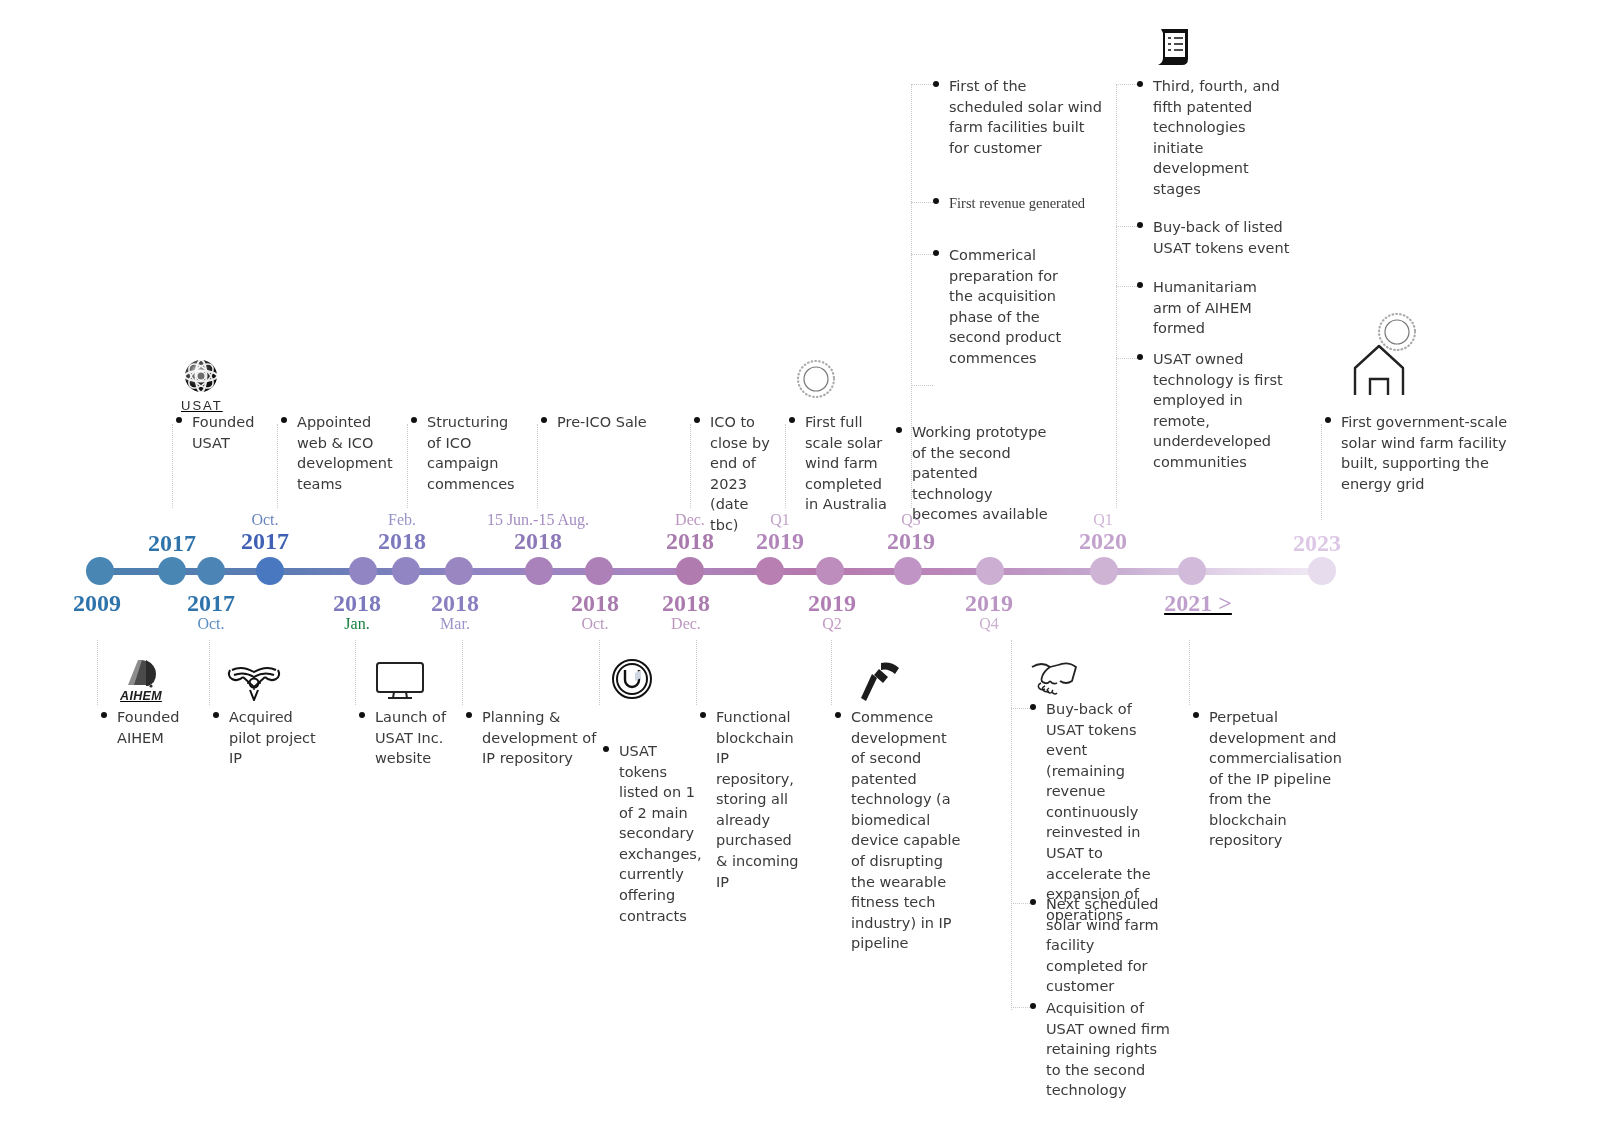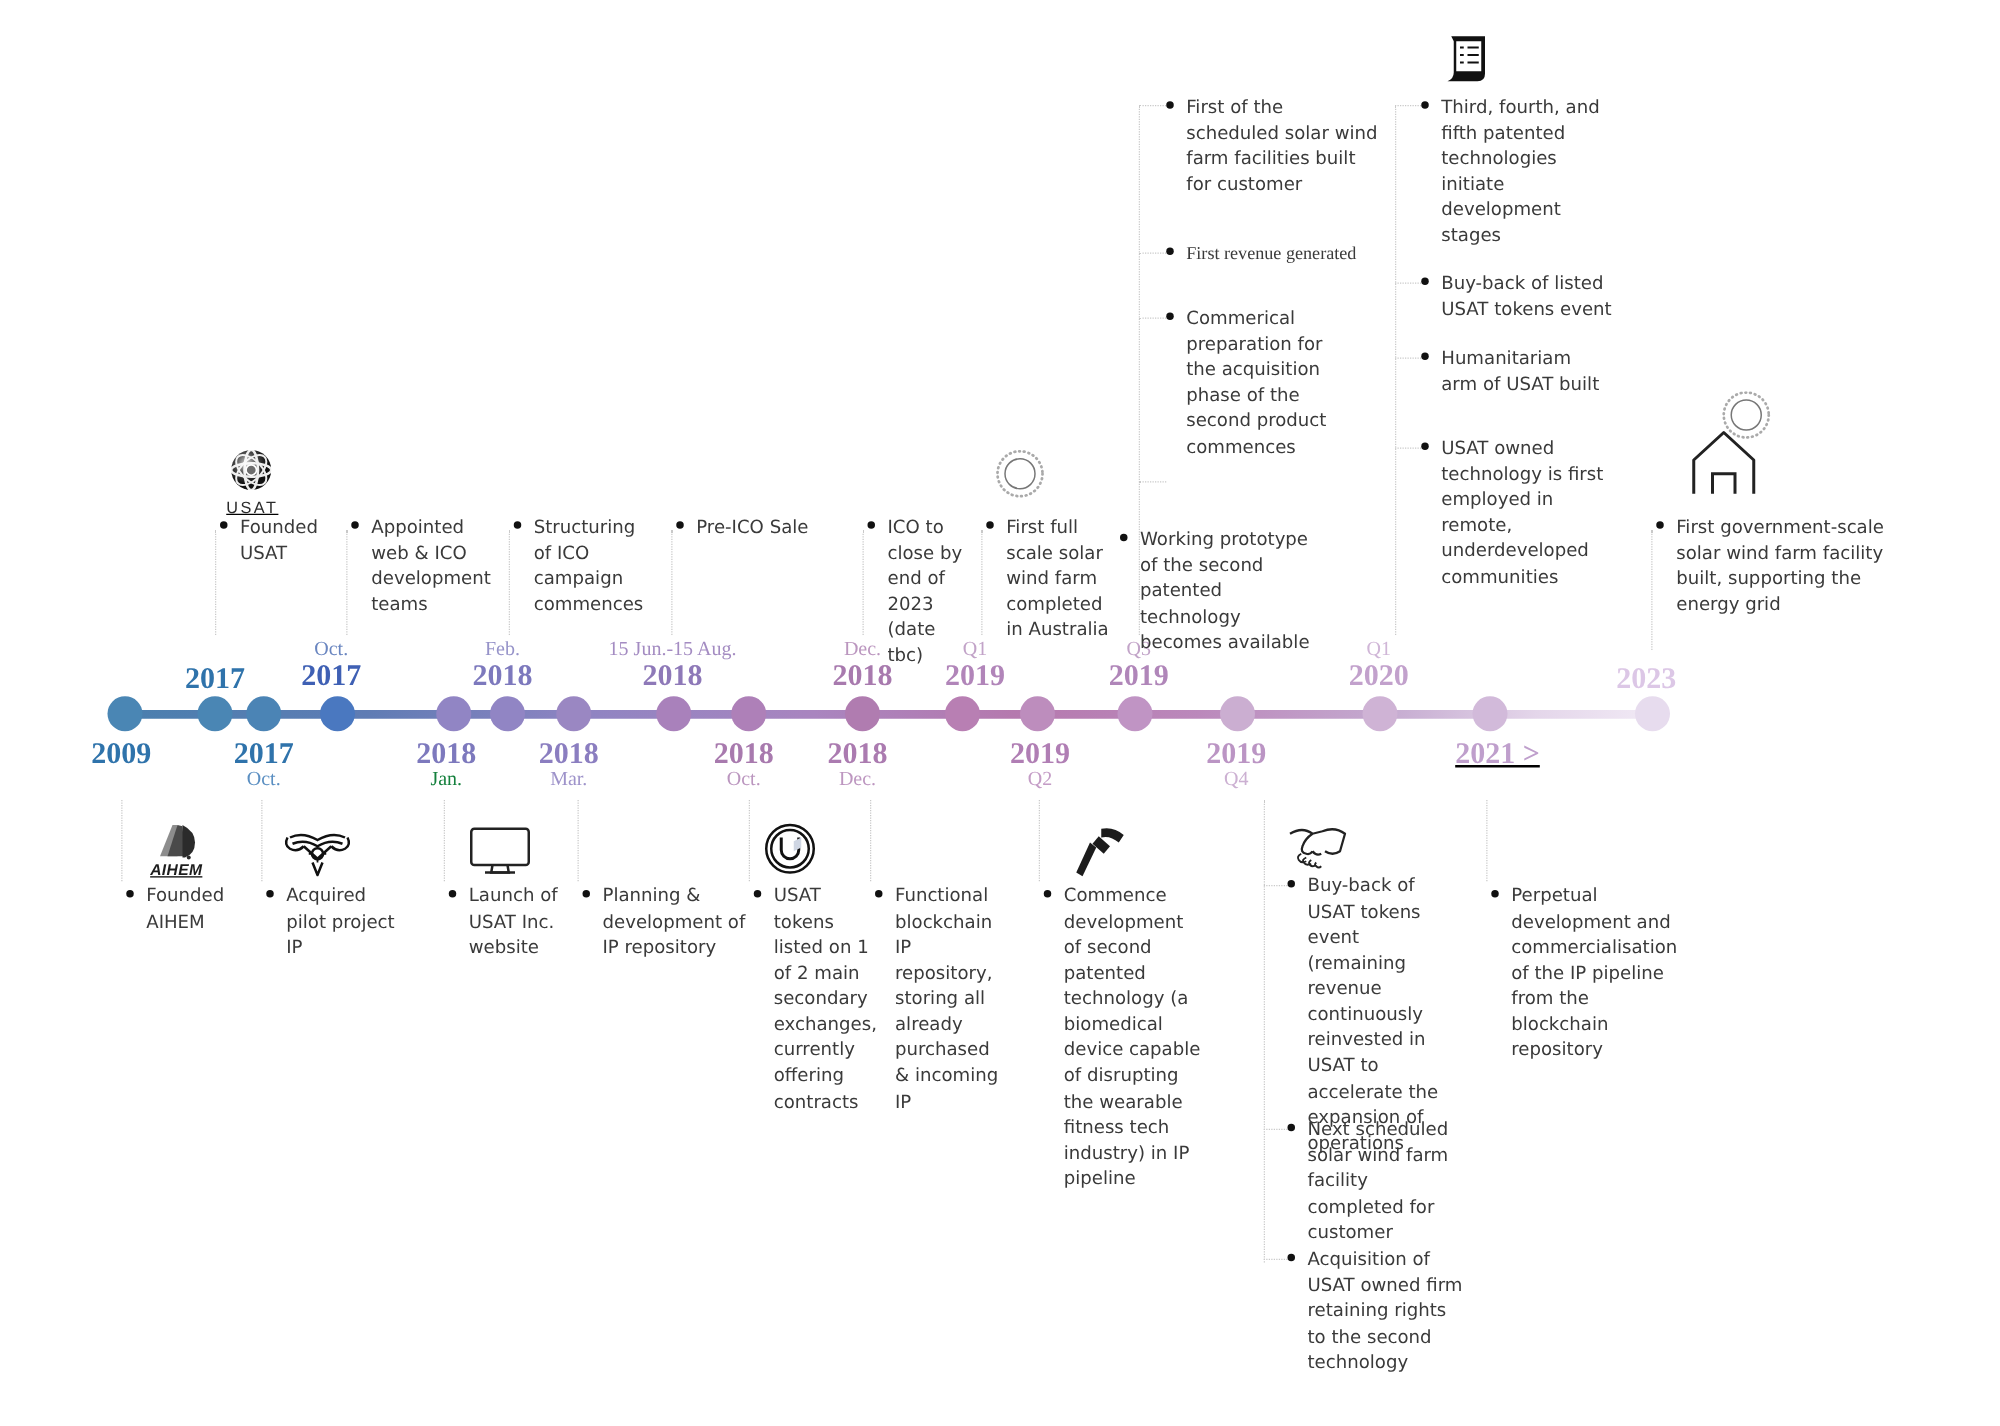--- a/index.html
+++ b/index.html
@@ -248,21 +248,21 @@
         <span class="txt">Third, fourth, and fifth patented technologies initiate development stages</span>
       </div>
       <div class="leader-h" style="left: 1116px; top: 226px; width: 21px;"></div>
       <div class="ev" style="left: 1137px; top: 217px; width: 160px;">
         <span class="bullet"></span>
         <span class="txt">Buy-back of listed USAT tokens event</span>
       </div>
       <div class="leader-h" style="left: 1116px; top: 286px; width: 21px;"></div>
       <div class="ev" style="left: 1137px; top: 277px; width: 150px;">
         <span class="bullet"></span>
-        <span class="txt">Humanitariam arm of USAT built</span>
+        <span class="txt">Humanitariam arm of AIHEM formed</span>
       </div>
       <div class="leader-h" style="left: 1116px; top: 358px; width: 21px;"></div>
       <div class="ev" style="left: 1137px; top: 349px; width: 160px;">
         <span class="bullet"></span>
         <span class="txt">USAT owned technology is first employed in remote, underdeveloped communities</span>
       </div>
       <div class="leader" style="left: 1321px; top: 424px; height: 96px;"></div>
       <div class="icon" style="left: 1345px; top: 313px;">
         <svg width="76" height="100" viewBox="0 0 76 100">
         <circle cx="52" cy="19" r="12" fill="none" stroke="#777" stroke-width="1.2"></circle>
@@ -331,21 +331,21 @@
       </div>
       <div class="leader" style="left: 599px; top: 640px; height: 65px;"></div>
       <div class="icon" style="left: 611px; top: 658px;">
         <svg width="42" height="42" viewBox="0 0 42 42">
         <circle cx="21" cy="21" r="19" fill="none" stroke="#111" stroke-width="2"></circle>
         <circle cx="21" cy="21" r="15" fill="none" stroke="#111" stroke-width="2"></circle>
         <path d="M14 12 v10 a7 7 0 0 0 14 0 v-10" fill="none" stroke="#111" stroke-width="2.4"></path>
         <path d="M24 15 l6 -3 l0 8 l-6 3 z" fill="#cfd6e3"></path>
       </svg>
       </div>
-      <div class="ev" style="left: 603px; top: 707px; width: 92px;">
+      <div class="ev" style="left: 603px; top: 741px; width: 92px;">
         <span class="bullet"></span>
         <span class="txt">USAT tokens listed on 1 of 2 main secondary exchanges, currently offering contracts</span>
       </div>
       <div class="leader" style="left: 696px; top: 640px; height: 65px;"></div>
       <div class="ev" style="left: 700px; top: 707px; width: 100px;">
         <span class="bullet"></span>
         <span class="txt">Functional blockchain IP repository, storing all already purchased &amp; incoming IP</span>
       </div>
       <div class="leader" style="left: 831px; top: 640px; height: 65px;"></div>
       <div class="icon" style="left: 857px; top: 660px;">

